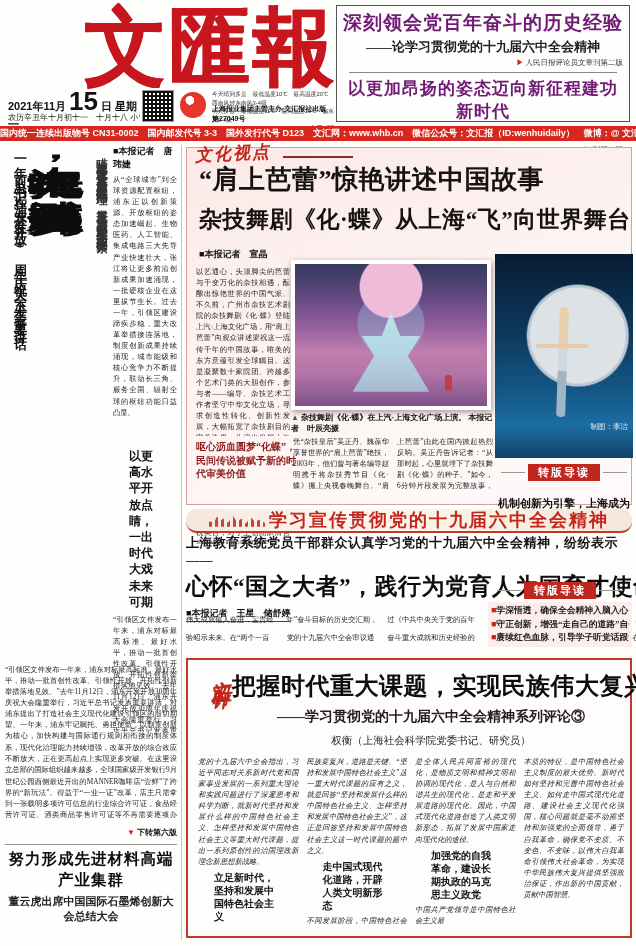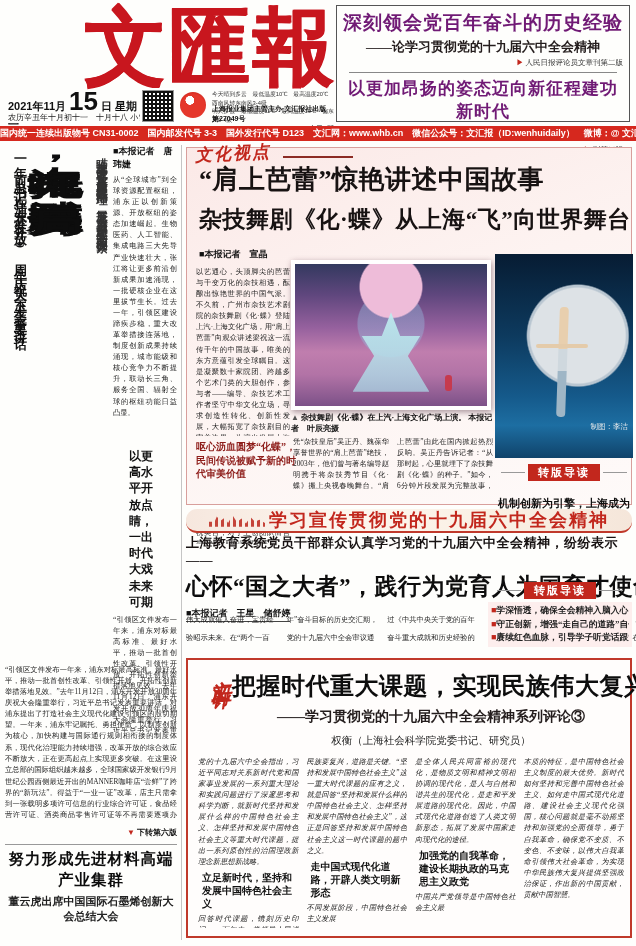--- a/index.html
+++ b/index.html
@@ -129,21 +129,21 @@
       writing-mode:vertical-rl;font-size:19px;font-weight:bold;font-style:italic;color:#c2271d;
       letter-spacing:3px;transform:rotate(-4deg);line-height:19px;}
   .com-h{position:absolute;left:44px;top:10px;width:398px;text-align:center;font-size:24px;
       font-weight:900;font-family:"Liberation Sans",sans-serif;letter-spacing:0.5px;color:#0d0d0d;white-space:nowrap;}
   .com-sub{position:absolute;left:44px;top:48px;width:398px;text-align:center;font-size:14px;
       font-weight:bold;color:#241d1d;}
   .com-author{position:absolute;left:44px;top:74px;width:398px;text-align:center;font-size:10.5px;color:#222;}
   .com-body{position:absolute;left:10px;top:96px;width:426px;height:172px;display:flex;gap:8px;}
   .com-col{flex:1;overflow:hidden;}
   .com-col .tiny{font-style:italic;}
-  .com-colsub{font-size:10px;font-weight:bold;font-style:normal;line-height:1.3;margin:4px 4px 3px;
+  .com-colsub{font-size:10px;font-weight:bold;font-style:normal;line-height:1.3;margin:4px 16px 3px;
       font-family:"Liberation Sans",sans-serif;color:#111;}
 </style>
 </head>
 <body>
 
 <div class="page">
 
   <div class="masthead-title">文匯報</div>
   <div class="dateline">
     <span class="d1">2021年11月</span><span class="d2">15</span><span class="d3">日  星期一</span>

